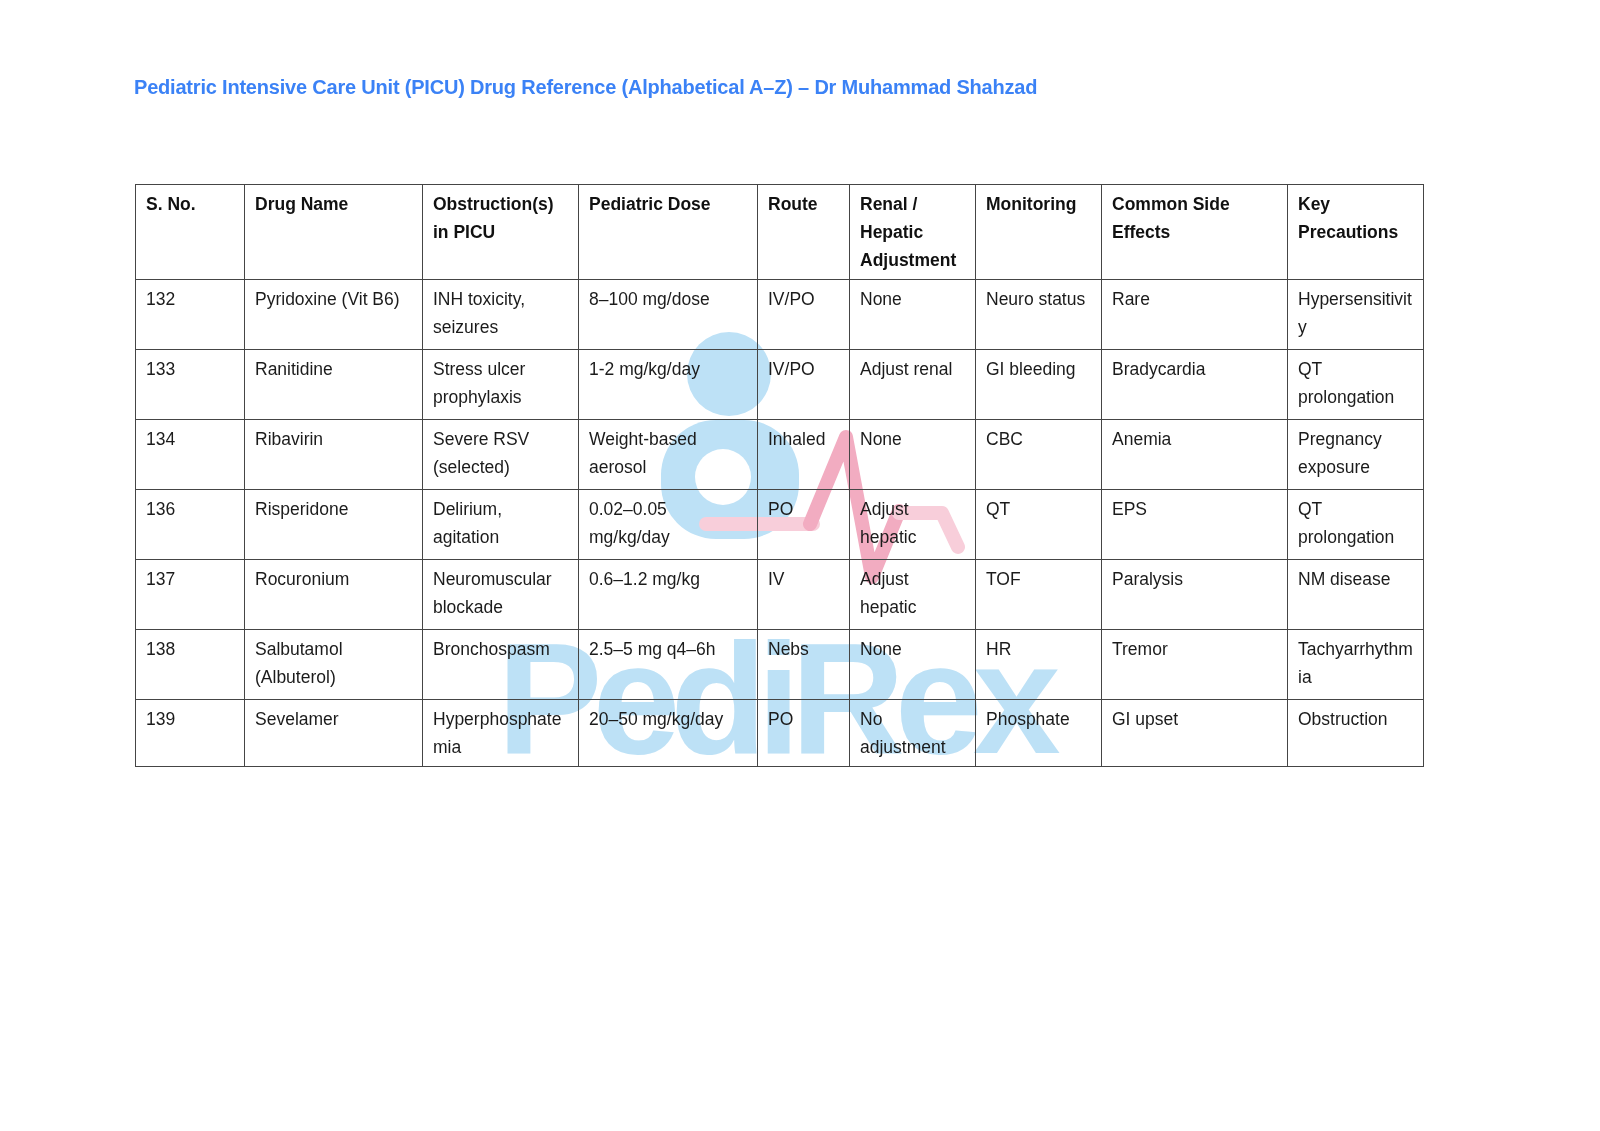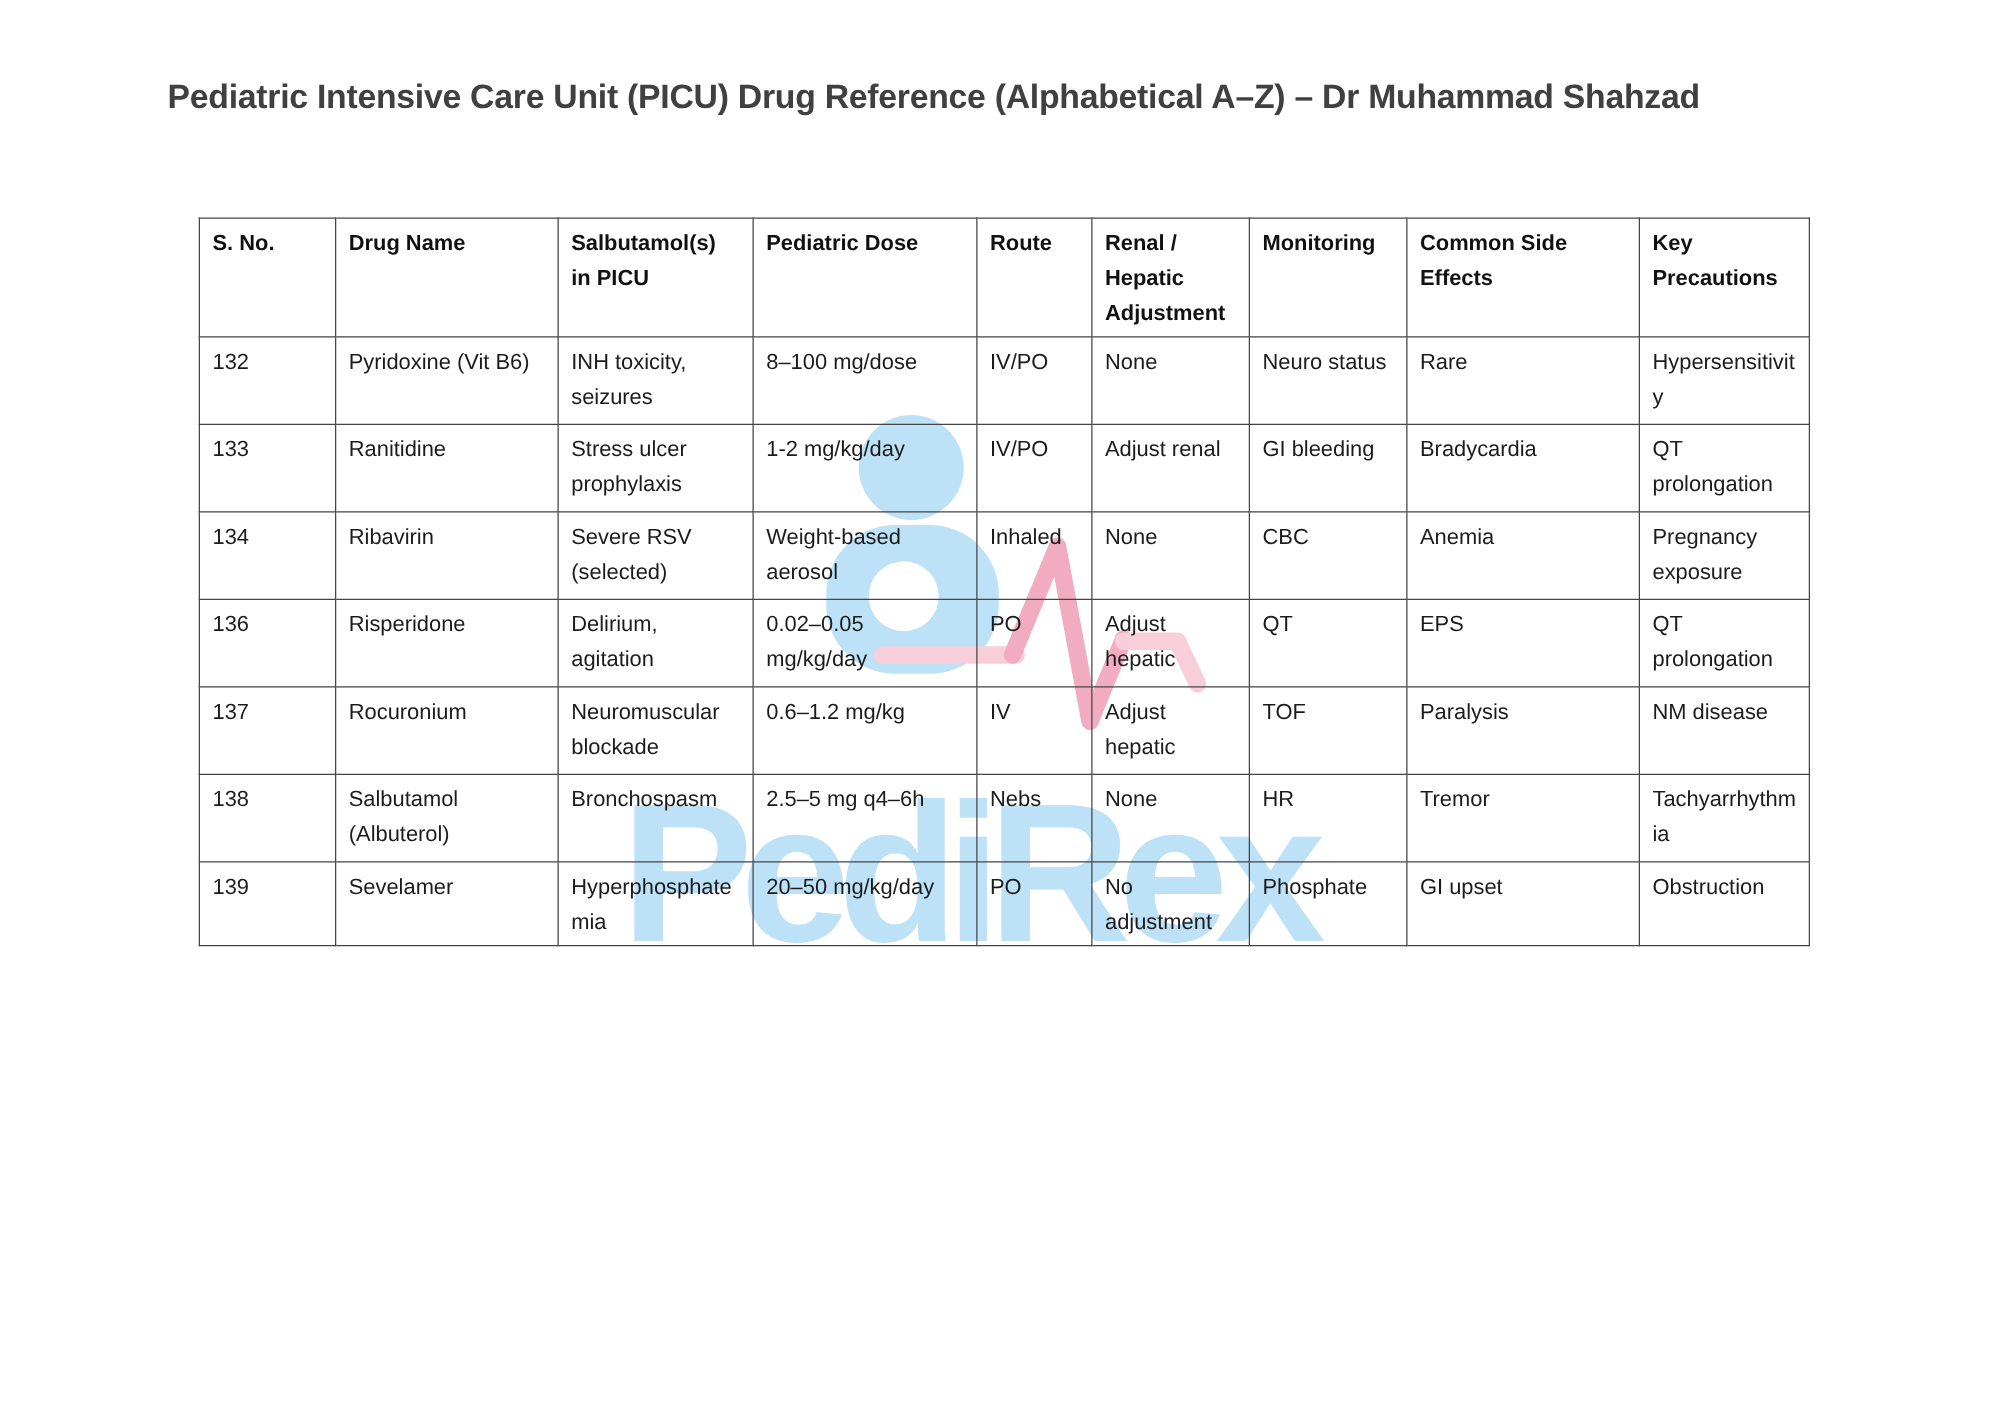--- a/index.html
+++ b/index.html
@@ -7,48 +7,47 @@
   body {
     background: #ffffff;
     font-family: "Liberation Sans", sans-serif;
     position: relative;
     overflow: hidden;
   }
   .page { position: absolute; inset: 0; }
   .doc-title {
     position: absolute;
     left: 134px;
-    top: 62px;
-    font-size: 27px;
+    top: 76px;
+    font-size: 20px;
     font-weight: bold;
-    color: #404040;
+    color: #3b82f6;
     letter-spacing: -0.2px;
     white-space: nowrap;
   }
   .watermark {
     position: absolute;
     left: 0; top: 0;
     width: 1600px; height: 1131px;
     z-index: 0;
   }
   .watermark text {
     font-family: "Liberation Sans", sans-serif;
     font-weight: bold;
   }
   table.drug-table {
     position: absolute;
     left: 135px;
-    top: 174px;
+    top: 184px;
     width: 1288px;
     border-collapse: collapse;
     table-layout: fixed;
     z-index: 1;
     background: transparent;
     border: 1.5px solid #454545;
-    margin-left: 24px;
   }
   table.drug-table th, table.drug-table td {
     border: 1px solid #454545;
     vertical-align: top;
     text-align: left;
     padding: 5px 10px;
     font-size: 17.5px;
     line-height: 28px;
     color: #1b1b1b;
     overflow-wrap: anywhere;
@@ -85,21 +84,21 @@
         <col style="width:92px">
         <col style="width:126px">
       <col style="width:126px">
         <col style="width:186px">
         <col style="width:136px">
     </colgroup>
     <tbody>
       <tr class="hdr">
         <th>S. No.</th>
         <th>Drug Name</th>
-        <th>Salbutamol(s) in PICU</th>
+        <th>Obstruction(s) in PICU</th>
         <th>Pediatric Dose</th>
         <th>Route</th>
         <th>Renal / Hepatic Adjustment</th>
         <th>Monitoring</th>
         <th>Common Side Effects</th>
         <th>Key Precautions</th>
       </tr>
       <tr class="r70">
         <td>132</td>
         <td>Pyridoxine (Vit B6)</td>

